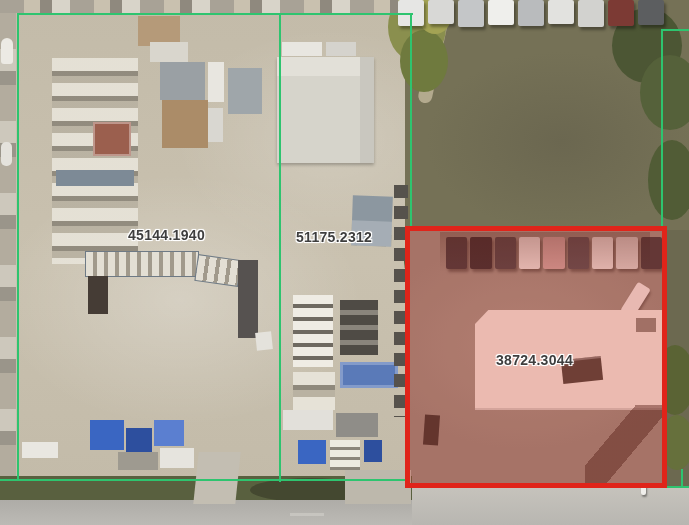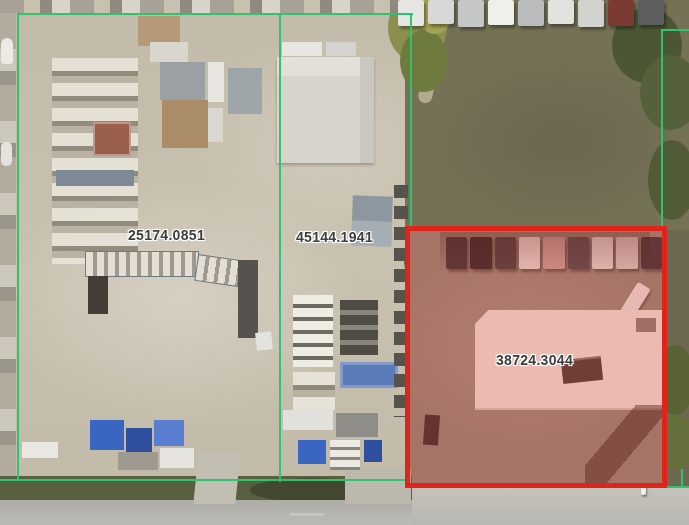--- a/index.html
+++ b/index.html
@@ -163,17 +163,17 @@
   <div class="a pline" style="left:279px;top:13px;width:2px;height:469px;"></div>
   <div class="a pline" style="left:410px;top:13px;width:2px;height:218px;"></div>
   <div class="a pline" style="left:0;top:479px;width:410px;height:2px;"></div>
   <div class="a pline" style="left:661px;top:29px;width:2px;height:200px;"></div>
   <div class="a pline" style="left:661px;top:29px;width:28px;height:2px;"></div>
   <div class="a pline" style="left:666px;top:486px;width:23px;height:2px;"></div>
   <div class="a pline" style="left:681px;top:469px;width:2px;height:19px;"></div>
 
   <div class="a" id="selected-parcel"></div>
 
-  <div class="a parcel-label" style="left:128px;top:227px;">25174.0851</div>
-  <div class="a parcel-label" style="left:296px;top:229px;">45144.1941</div>
+  <div class="a parcel-label" style="left:128px;top:227px;">45144.1940</div>
+  <div class="a parcel-label" style="left:296px;top:229px;">51175.2312</div>
   <div class="a parcel-label" style="left:496px;top:352px;">38724.3044</div>
 
 </div>
 
 </body></html>

